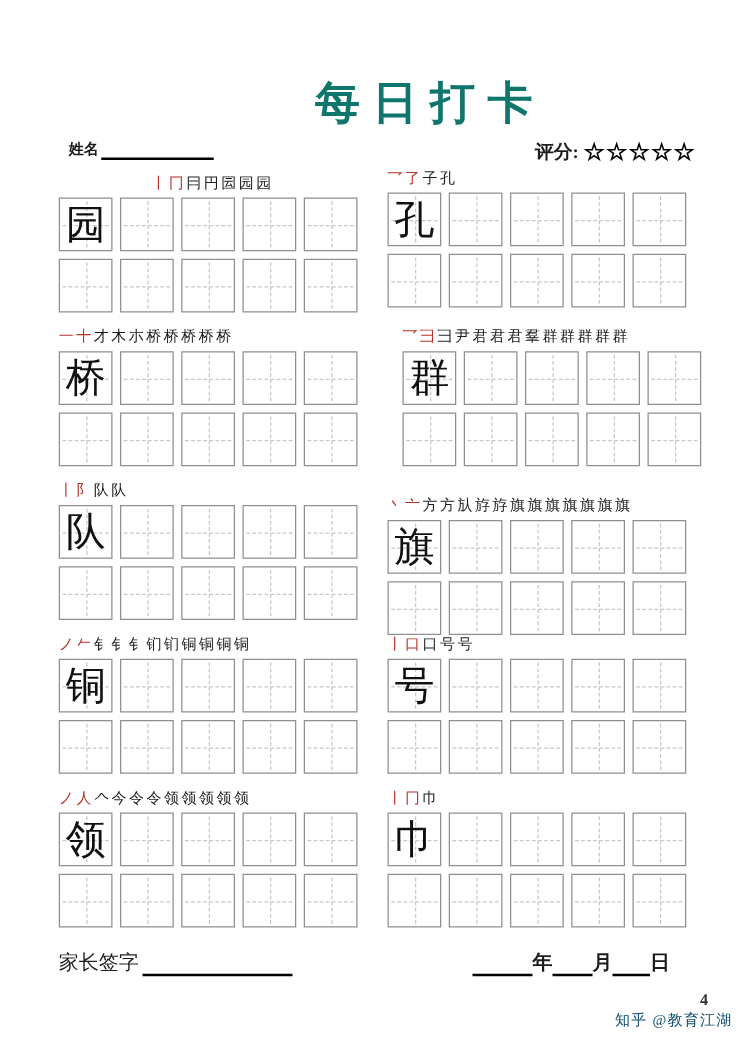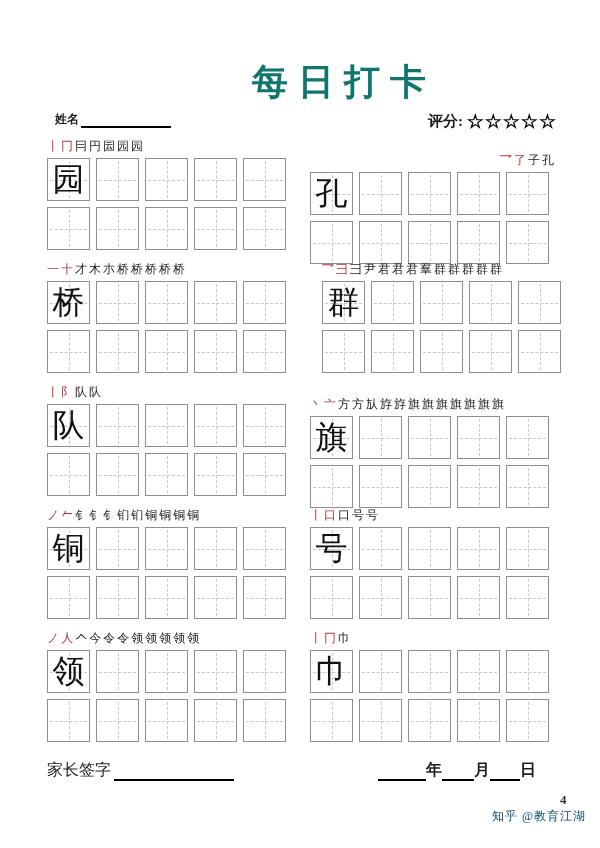--- a/index.html
+++ b/index.html
@@ -53,38 +53,38 @@
   <div class="meta-name">
     <span>姓名</span><span class="name-line"></span>
   </div>
 
   <div class="meta-score">
     <span>评分:</span>
     <span class="stars">☆☆☆☆☆</span>
   </div>
 
   <div id="blocks-root">
-      <div class="block" style="left: 47px; top: 138px;">
+      <div class="block" style="left: 47px; top: 138px; text-align: center;">
         <div class="strokes"><span class="s-red">丨冂</span><span class="s-dark">冃円囩园园</span></div>
         <div class="grid">
           <div class="cell">
             <span class="char">园</span>
           </div>
           <div class="cell"></div>
           <div class="cell"></div>
           <div class="cell"></div>
           <div class="cell"></div>
           <div class="cell"></div>
           <div class="cell"></div>
           <div class="cell"></div>
           <div class="cell"></div>
           <div class="cell"></div>
         </div>
       </div>
-      <div class="block" style="left: 310px; top: 152px; text-align: right;">
+      <div class="block" style="left: 310px; top: 134px;">
         <div class="strokes"><span class="s-red">乛了</span><span class="s-dark">子孔</span></div>
         <div class="grid">
           <div class="cell">
             <span class="char">孔</span>
           </div>
           <div class="cell"></div>
           <div class="cell"></div>
           <div class="cell"></div>
           <div class="cell"></div>
           <div class="cell"></div>

